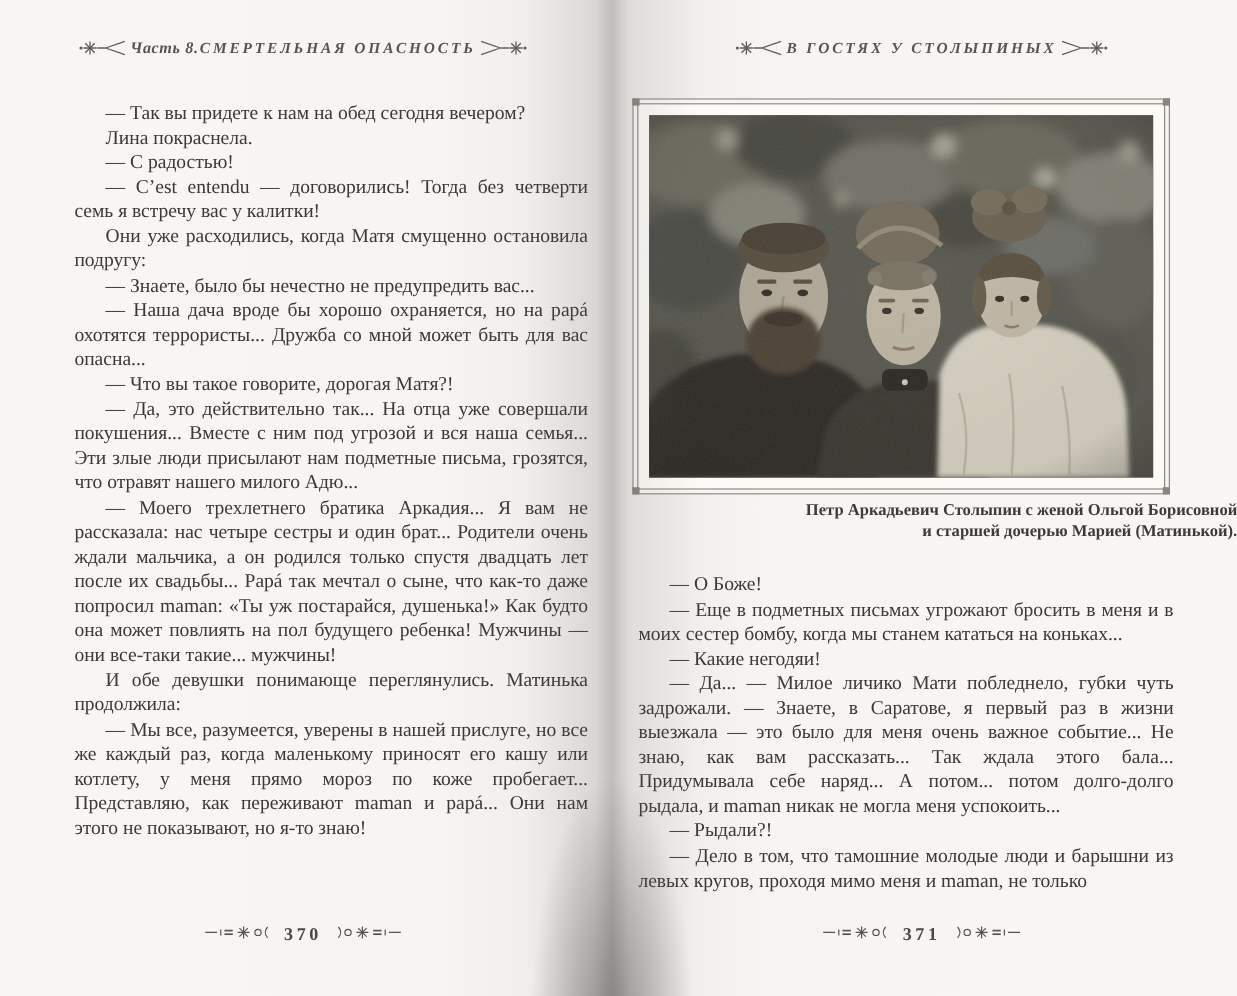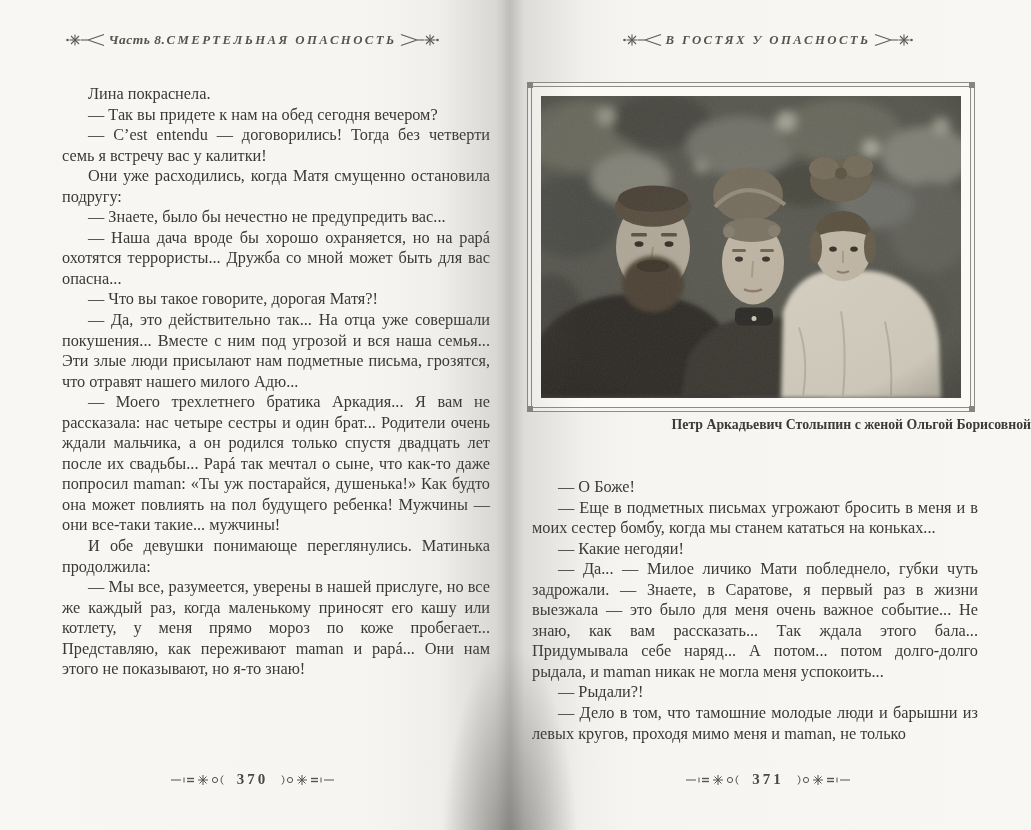--- a/index.html
+++ b/index.html
@@ -25,21 +25,21 @@
   }
   .rh-part{font-style:italic;font-weight:bold;font-size:13.5px;letter-spacing:0.5px;}
   .rh-title{font-weight:bold;font-size:12.8px;letter-spacing:2.4px;font-style:italic;}
   .orn{flex:none;}
   .text-block{position:absolute;}
   .page-left .text-block{left:62px;top:84px;width:428px;}
   .page-right .text-block{left:27px;top:477px;width:446px;}
   p.para{margin:0;text-indent:26px;text-align:justify;font-size:16.3px;line-height:20.55px;color:#3a3937;}
   .footer{
     position:absolute;top:771px;left:0;width:100%;
-    display:flex;align-items:center;justify-content:center;gap:9px;color:#4c4b47;
+    display:flex;justify-content:center;gap:9px;color:#4c4b47;
   }
   .page-num{font-size:15px;letter-spacing:3px;font-weight:bold;color:#4a4945;}
   
   .photo-frame-outer{
     position:absolute;left:22px;top:82px;width:448px;height:330px;
     border:1px solid #8e8c86;padding:3px;box-sizing:border-box;background:#f7f6f3;
   }
   .photo-frame-inner{
     border:1px solid #8e8c86;width:100%;height:100%;box-sizing:border-box;
     padding:9px;background:#fbfaf7;
@@ -84,22 +84,23 @@
           <line x1="6" y1="3" x2="14" y2="11"></line>
             <line x1="14" y1="3" x2="6" y2="11"></line>
         </g>
         <line x1="16" y1="7" x2="23" y2="7"></line>
         <path d="M23,7 L39,1.5 M23,7 L39,12.5"></path>
       </g>
     </svg>
   </div>
 
   <div class="text-block">
+      <p class="para">— Так вы придете к нам на обед сегодня вечером?</p>
       <p class="para">Лина покраснела.</p>
-      <p class="para">— Так вы придете к нам на обед сегодня вечером?</p>
+      <p class="para">— С радостью!</p>
       <p class="para">— C’est entendu — договорились! Тогда без четверти семь я встречу вас у калитки!</p>
       <p class="para">Они уже расходились, когда Матя смущенно остановила подругу:</p>
       <p class="para">— Знаете, было бы нечестно не предупредить вас...</p>
       <p class="para">— Наша дача вроде бы хорошо охраняется, но на papá охотятся террористы... Дружба со мной может быть для вас опасна...</p>
       <p class="para">— Что вы такое говорите, дорогая Матя?!</p>
       <p class="para">— Да, это действительно так... На отца уже совершали покушения... Вместе с ним под угрозой и вся наша семья... Эти злые люди присылают нам подметные письма, грозятся, что отравят нашего милого Адю...</p>
       <p class="para">— Моего трехлетнего братика Аркадия... Я вам не рассказала: нас четыре сестры и один брат... Родители очень ждали мальчика, а он родился только спустя двадцать лет после их свадьбы... Papá так мечтал о сыне, что как-то даже попросил maman: «Ты уж постарайся, душенька!» Как будто она может повлиять на пол будущего ребенка! Мужчины — они все-таки такие... мужчины!</p>
       <p class="para">И обе девушки понимающе переглянулись. Матинька продолжила:</p>
       <p class="para">— Мы все, разумеется, уверены в нашей прислуге, но все же каждый раз, когда маленькому приносят его кашу или котлету, у меня прямо мороз по коже пробегает... Представляю, как переживают maman и papá... Они нам этого не показывают, но я-то знаю!</p>
     </div>
@@ -150,21 +151,21 @@
         <g>
           <line x1="10" y1="1.5" x2="10" y2="12.5"></line>
             <line x1="4.5" y1="7" x2="15.5" y2="7"></line>
           <line x1="6" y1="3" x2="14" y2="11"></line>
             <line x1="14" y1="3" x2="6" y2="11"></line>
         </g>
         <line x1="16" y1="7" x2="23" y2="7"></line>
         <path d="M23,7 L39,1.5 M23,7 L39,12.5"></path>
       </g>
     </svg>
-    <span class="rh-title">В ГОСТЯХ У ОПАСНОСТЬ</span>
+    <span class="rh-title">В ГОСТЯХ У СТОЛЫПИНЫХ</span>
     <svg class="orn" width="42" height="14" viewBox="0 0 42 14">
       <g stroke="#5c5b57" stroke-width="1.1" fill="none" transform="translate(42,0) scale(-1,1)">
         <circle cx="2.5" cy="7" r="1.3" fill="#5c5b57" stroke="none"></circle>
         <g>
           <line x1="10" y1="1.5" x2="10" y2="12.5"></line>
             <line x1="4.5" y1="7" x2="15.5" y2="7"></line>
           <line x1="6" y1="3" x2="14" y2="11"></line>
             <line x1="14" y1="3" x2="6" y2="11"></line>
         </g>
         <line x1="16" y1="7" x2="23" y2="7"></line>
@@ -269,20 +270,21 @@
           <path d="M296,174 Q302,177 308,174" stroke="#8d7a6c" stroke-width="2" fill="none"></path>
         </g>
         <rect width="420" height="300" fill="url(#vign)"></rect>
         <rect width="420" height="300" filter="url(#grain)" opacity="0.35"></rect>
       </svg>
     </div>
   </div>
 
   <div class="caption">
     <div class="cap1">Петр Аркадьевич Столыпин с женой Ольгой Борисовной</div>
+    <div class="cap2">и старшей дочерью Марией (Матинькой).</div>
   </div>
 
   <div class="text-block">
       <p class="para">— О Боже!</p>
       <p class="para">— Еще в подметных письмах угрожают бросить в меня и в моих сестер бомбу, когда мы станем кататься на коньках...</p>
       <p class="para">— Какие негодяи!</p>
       <p class="para">— Да... — Милое личико Мати побледнело, губки чуть задрожали. — Знаете, в Саратове, я первый раз в жизни выезжала — это было для меня очень важное событие... Не знаю, как вам рассказать... Так ждала этого бала... Придумывала себе наряд... А потом... потом долго-долго рыдала, и maman никак не могла меня успокоить...</p>
       <p class="para">— Рыдали?!</p>
       <p class="para">— Дело в том, что тамошние молодые люди и барышни из левых кругов, проходя мимо меня и maman, не только</p>
     </div>

